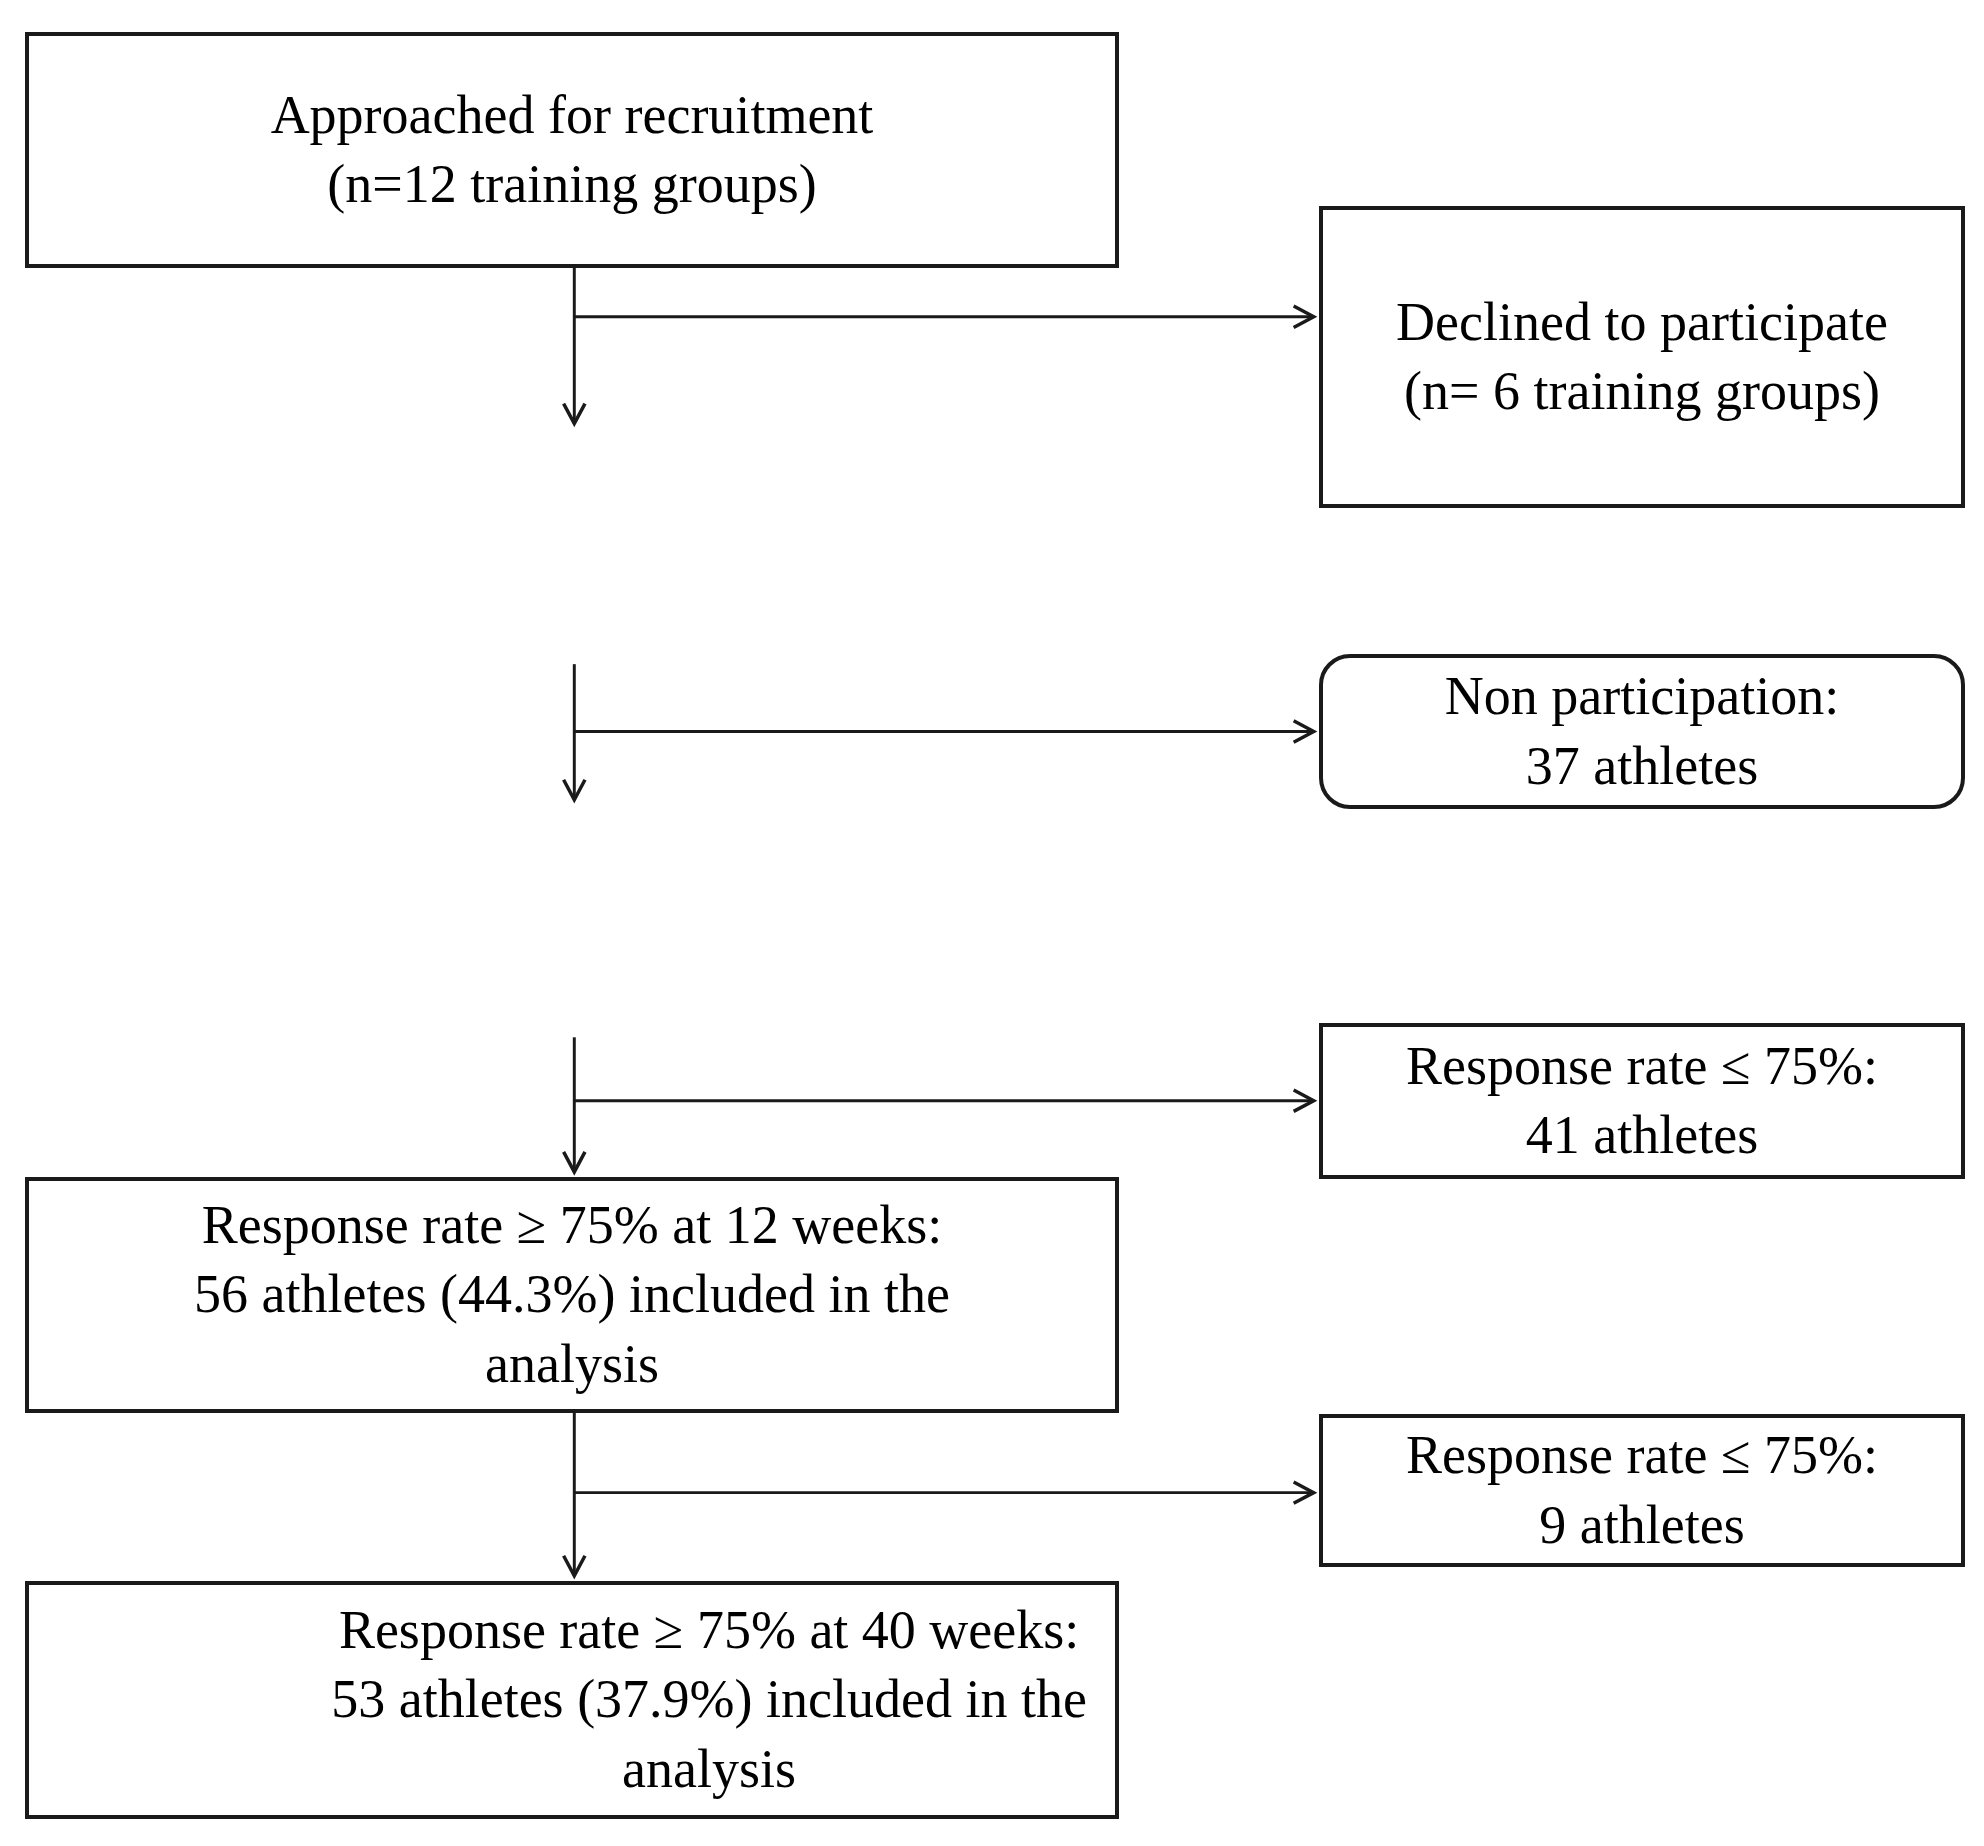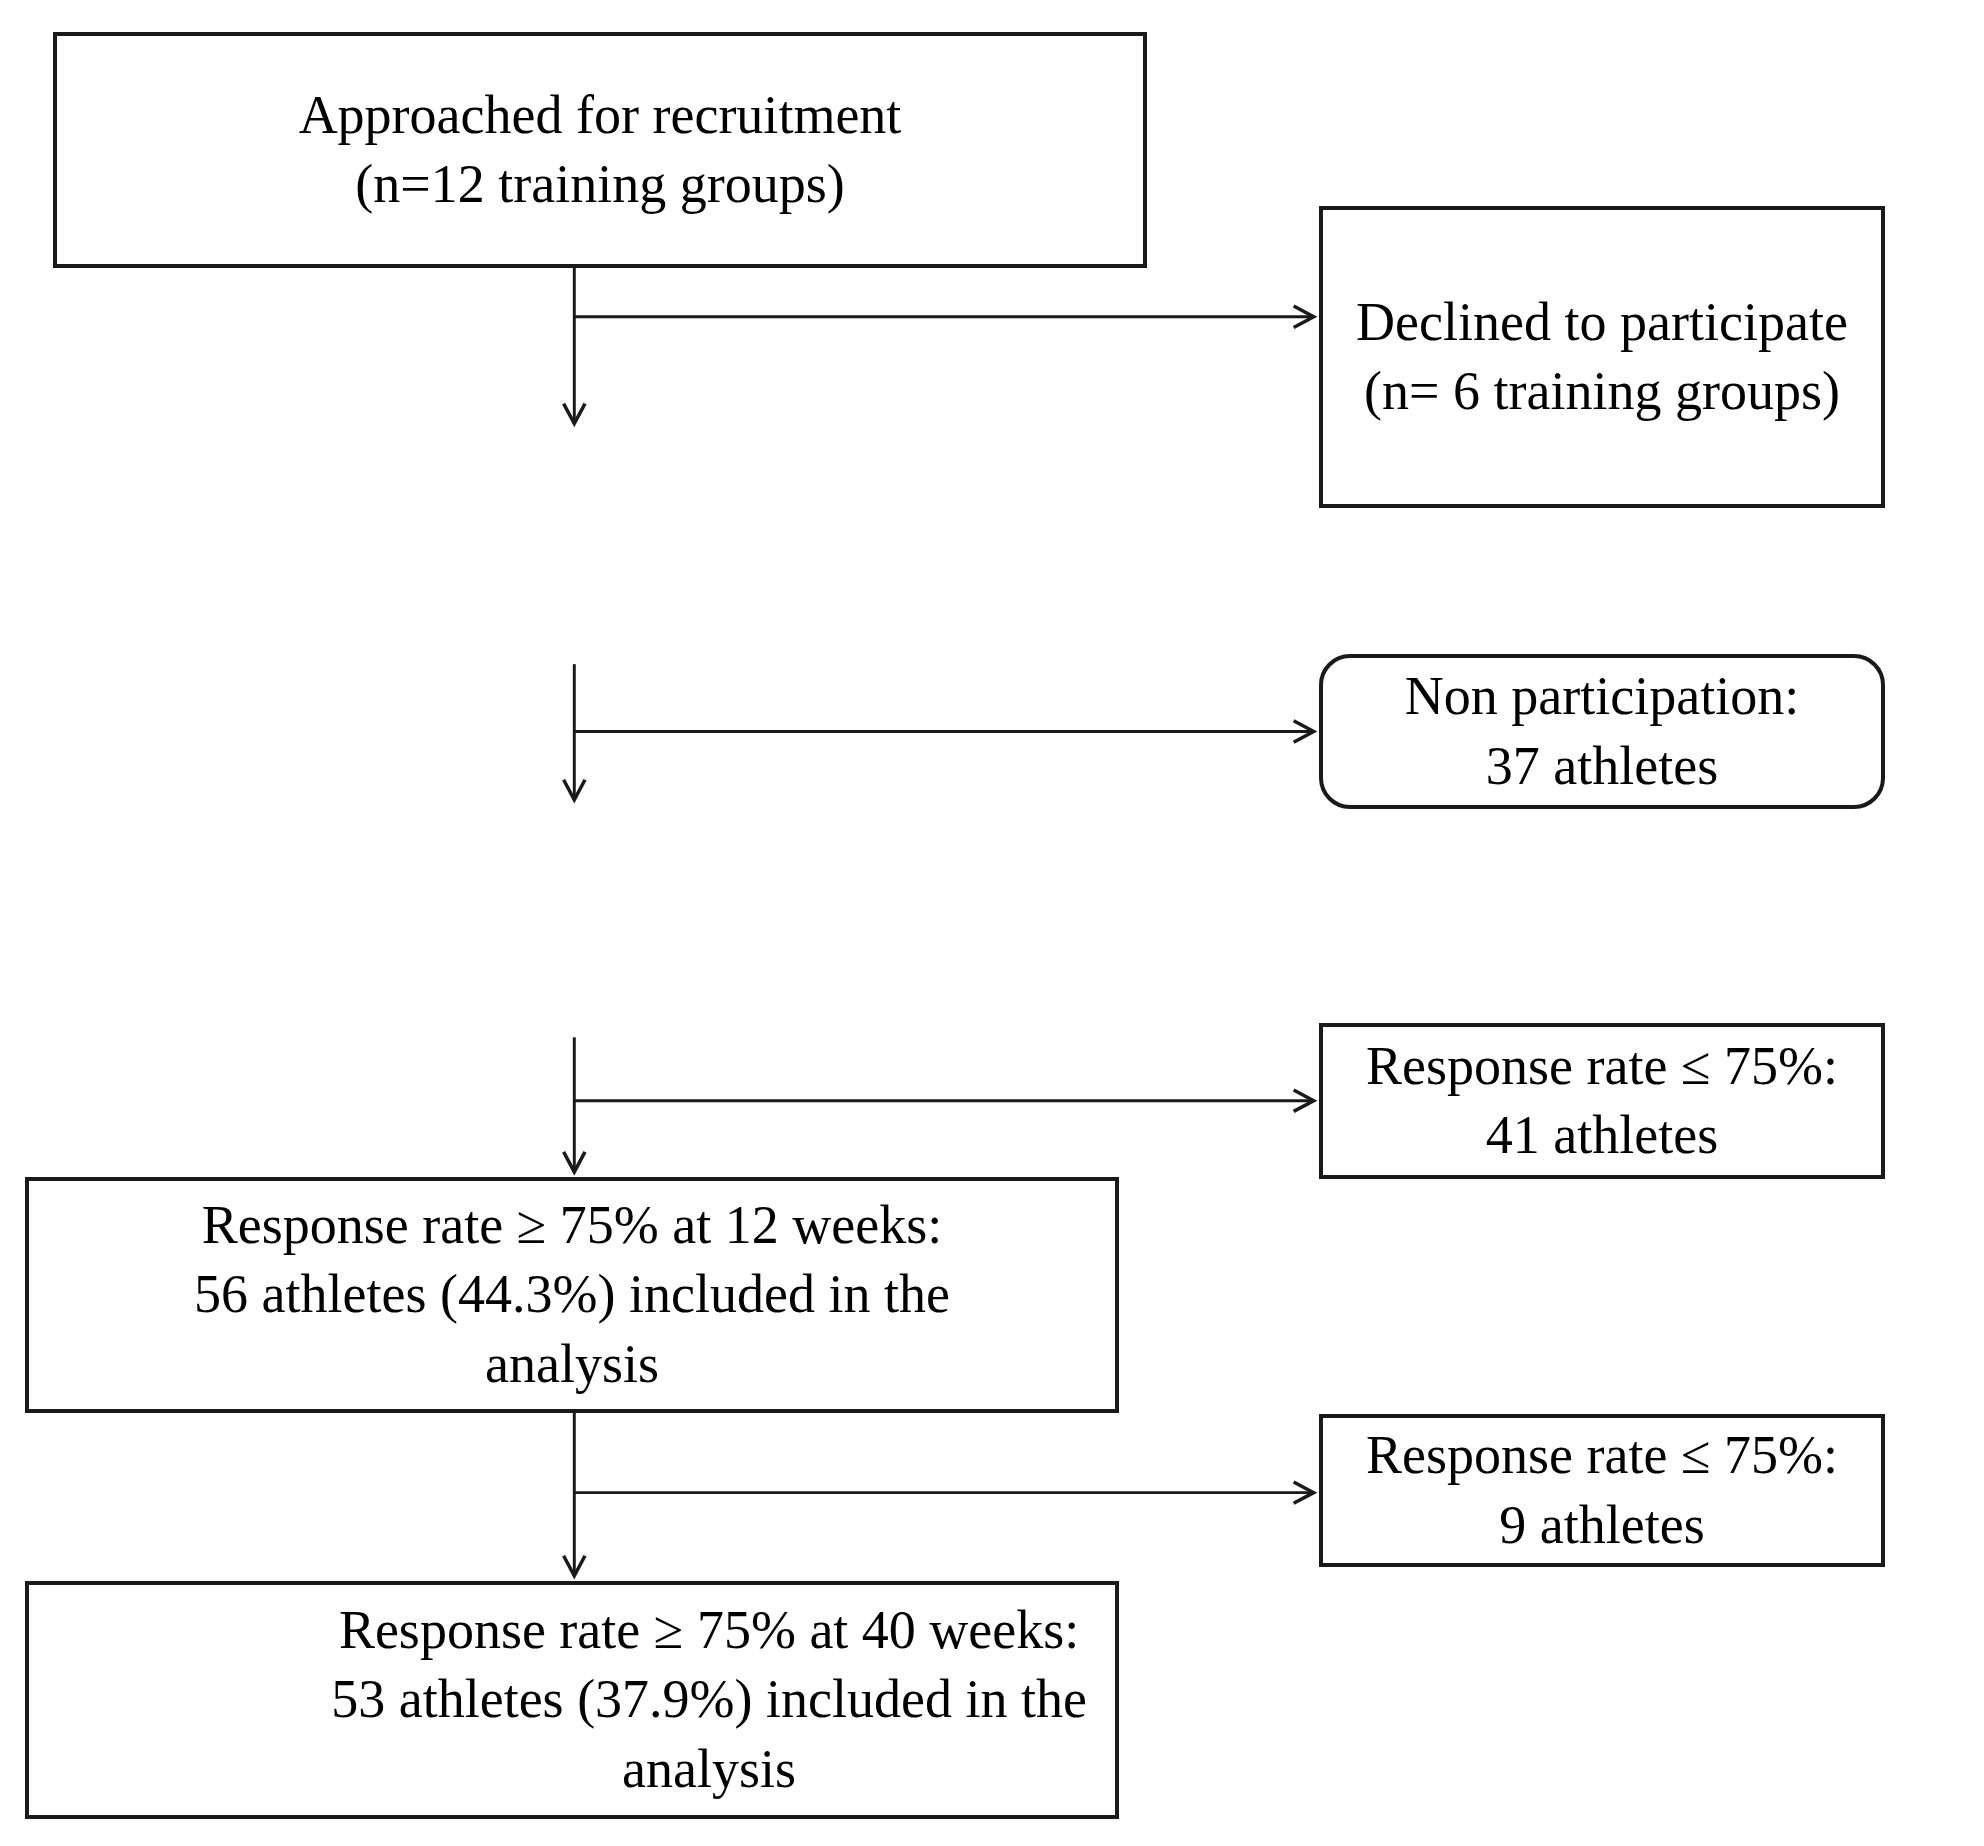--- a/index.html
+++ b/index.html
@@ -34,23 +34,23 @@
     text-align: center;
   }
   .node-text {
     display: block;
     white-space: pre-line;
     font-size: 54px;
     line-height: 1.28;
     padding: 0 28px;
   }
   .node.left-col  { left: 25px;  width: 1094px; }
-  .node.right-col { left: 1319px; width: 566px; }
+  .node.right-col { left: 1319px; width: 646px; }
 
-  .n-approached { top: 32px;   height: 236px; margin-left: 28px; }
+  .n-approached { top: 32px;   height: 236px; }
   .n-agreed     { top: 429px;  height: 238px; }
   .n-met        { top: 805px;  height: 235px; }
   .n-inc12      { top: 1177px; height: 236px; }
   .n-inc40      { top: 1581px; height: 238px; justify-content: flex-end; }
 
   .n-declined   { top: 206px;  height: 302px; }
   .n-nonpart    { top: 654px;  height: 155px; border-radius: 31px; }
   .n-low12      { top: 1023px; height: 156px; }
   .n-low40      { top: 1414px; height: 153px; }
 </style>

